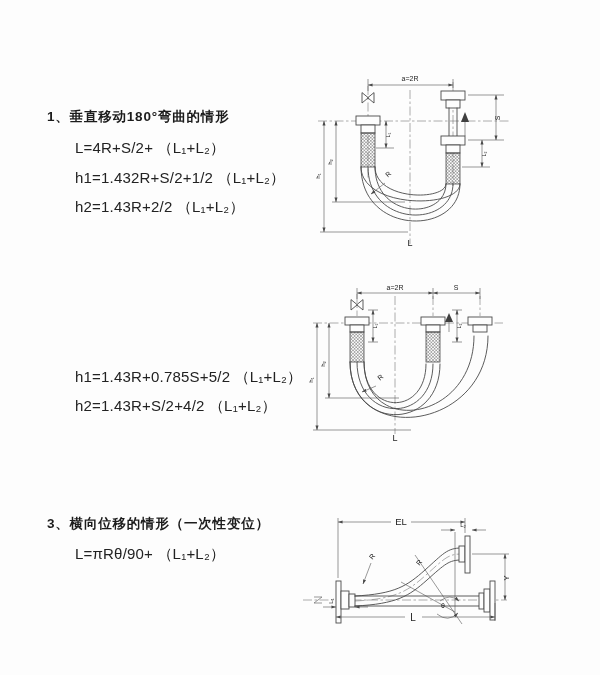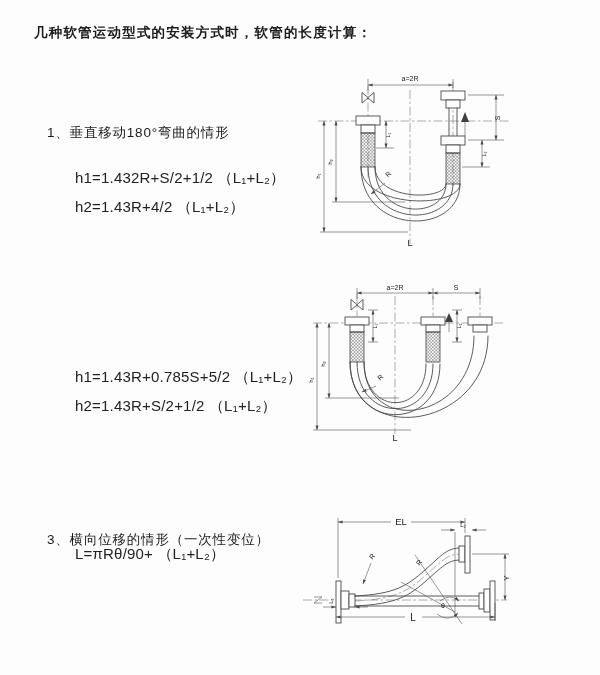--- a/index.html
+++ b/index.html
@@ -1,42 +1,42 @@
 <!DOCTYPE html>
 <html><head>
 <meta charset="utf-8">
 <style>
   html,body{margin:0;padding:0;background:#fff;}
   .page{position:relative;width:600px;height:675px;background:#fdfdfd;overflow:hidden;
         font-family:"Liberation Sans","DejaVu Sans",sans-serif;color:#1c1c1c;}
   .title{position:absolute;left:34px;top:24px;font-size:13.5px;font-weight:bold;letter-spacing:1.2px;}
-  .heading{position:absolute;font-size:13.5px;font-weight:normal;letter-spacing:0.8px;margin-top:16px;}
+  .heading{position:absolute;font-size:13.5px;font-weight:bold;letter-spacing:0.8px;}
   .formula{position:absolute;font-size:15px;letter-spacing:0.2px;color:#222;}
   svg.diag{position:absolute;}
   svg text{font-family:"Liberation Sans","DejaVu Sans",sans-serif;fill:#222;}
   .dw{stroke:#4a4a4a;stroke-width:0.9;fill:none;stroke-linecap:round;}
   .fit{stroke:#4a4a4a;stroke-width:0.9;fill:#fdfdfd;}
   .hat{stroke:#4a4a4a;stroke-width:0.8;}
   .cl{stroke:#6a6a6a;stroke-width:0.55;fill:none;stroke-dasharray:9 2.5 2.5 2.5;}
   .dm{stroke:#555;stroke-width:0.6;fill:none;}
   .mv{fill:#3f3f3f;stroke:none;}
 </style>
 </head>
 <body>
 
 <div class="page">
 
-  <div class="title">几种软管运动型式的安装方式时，软管的长度计算：</div>
 
   <div class="heading" style="left:47px;top:108px">1、垂直移动180°弯曲的情形</div>
+  <div class="formula" style="left:75px;top:139px">L=4R+S/2+ （L₁+L₂）</div>
   <div class="formula" style="left:75px;top:169px">h1=1.432R+S/2+1/2 （L₁+L₂）</div>
-  <div class="formula" style="left:75px;top:198px">h2=1.43R+4/2 （L₁+L₂）</div>
+  <div class="formula" style="left:75px;top:198px">h2=1.43R+2/2 （L₁+L₂）</div>
 
   <div class="formula" style="left:75px;top:368px">h1=1.43R+0.785S+5/2 （L₁+L₂）</div>
-  <div class="formula" style="left:75px;top:397px">h2=1.43R+S/2+1/2 （L₁+L₂）</div>
+  <div class="formula" style="left:75px;top:397px">h2=1.43R+S/2+4/2 （L₁+L₂）</div>
 
   <div class="heading" style="left:47px;top:515px">3、横向位移的情形（一次性变位）</div>
   <div class="formula" style="left:75px;top:545px">L=πRθ/90+ （L₁+L₂）</div>
 
   <svg class="diag" style="left:310px;top:64px" width="290" height="190" viewBox="0 0 290 190">
     <defs>
       <marker id="d1ar" viewBox="0 0 10 10" refX="9.5" refY="5" markerWidth="8" markerHeight="8" orient="auto-start-reverse">
         <path d="M0 1.8 L10 5 L0 8.2 Z" fill="#4a4a4a"></path>
       </marker>
       <pattern id="d1h" width="3.2" height="3.2" patternUnits="userSpaceOnUse">

